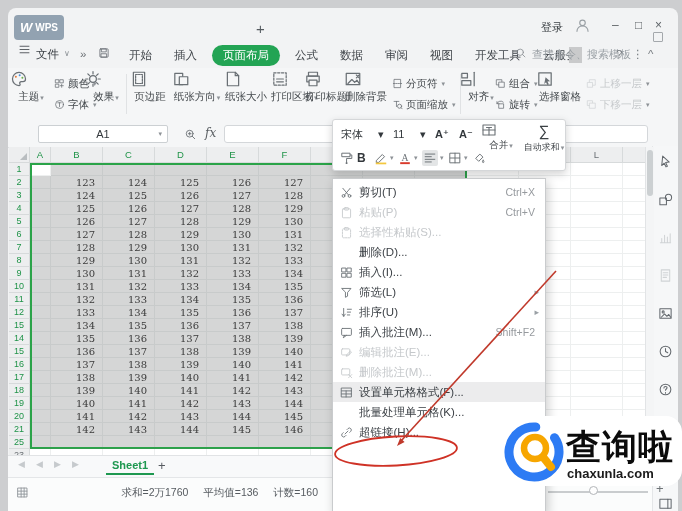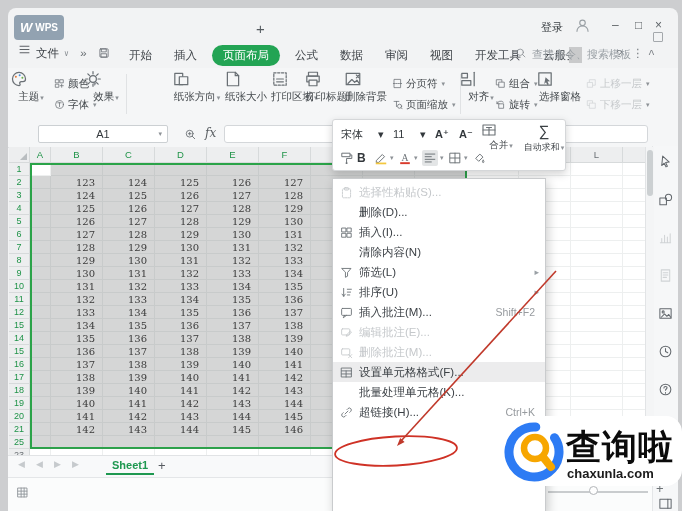--- a/index.html
+++ b/index.html
@@ -12,21 +12,21 @@
   .doctab{position:absolute;left:58px;top:7px;width:178px;height:27px;background:#fbfcfc;border:1px solid #e3e5e6;border-bottom:none;border-radius:7px 7px 0 0;display:flex;align-items:center;padding:0 8px;box-sizing:border-box;gap:6px;}
   .doctab .ttl{font-size:11px;color:#3e4347;flex:1;white-space:nowrap;overflow:hidden;}
   .dot{width:5px;height:5px;border-radius:50%;background:#ff8a00;}
   .newtab{position:absolute;left:248px;top:12px;font-size:15px;color:#565b60;}
   .login{position:absolute;left:533px;top:12px;font-size:11px;color:#3c4145;}
   .avatar{position:absolute;left:566px;top:9px;}
   .winbtn{position:absolute;top:10px;font-size:12px;color:#5f6468;}
   .minitab{position:absolute;left:645px;top:24px;width:8px;height:8px;border:1px solid #a4a8ac;border-radius:1px;}
   
   .mbar{position:absolute;left:0;top:34px;width:670px;height:26px;}
-  .mitem{position:absolute;top:0;height:24px;line-height:24px;font-size:11.5px;color:#3d4247;font-family:Liberation Mono, monospace;}
+  .mitem{position:absolute;top:0;height:24px;line-height:24px;font-size:11.5px;color:#3d4247;}
   #menu-tabs{position:absolute;left:110px;top:1px;height:24px;display:flex;align-items:center;}
   .mtab{position:relative;padding:0 11px;height:24px;line-height:24px;font-size:11.5px;color:#3d4247;white-space:nowrap;}
   .mtab.act{background:#23a454;color:#fff;border-radius:11px;height:21px;line-height:21px;margin:0 4px;}
   .mtab.obscured::after{content:"";position:absolute;right:7px;top:4px;width:13px;height:16px;background:#c9cacb;}
   .srch{position:absolute;left:524px;top:0;height:24px;line-height:24px;font-size:11px;color:#9aa0a5;white-space:nowrap;}
   
   .ribbon{position:absolute;left:0;top:60px;width:670px;height:54px;background:#f5f6f7;border-bottom:1px solid #e3e5e7;}
   .rb{position:absolute;top:2px;height:50px;text-align:center;}
   .rb .ric{margin:3px auto 0;}
   .rl{display:block;font-size:10.5px;color:#44494d;white-space:nowrap;margin-top:2px;}
@@ -180,20 +180,27 @@
           <span class="dd">▾</span>
       </div>
       <div class="rb" style="left:76px;width:44px;">
         <span class="ric"><svg width="18" height="18" viewBox="0 0 16 16" style="display:block" fill="none" stroke="#6a7075" stroke-width="1.1" stroke-linecap="round" stroke-linejoin="round">
               <circle cx="8" cy="8" r="3"></circle>
               <path d="M8 1.5v2M8 12.5v2M1.5 8h2M12.5 8h2M3.4 3.4l1.4 1.4M11.2 11.2l1.4 1.4M12.6 3.4l-1.4 1.4M4.8 11.2l-1.4 1.4"></path>
             </svg></span>
         <span class="rl"><span>效果</span><span class="dd">▾</span></span>
       </div>
       <div class="rdiv" style="left:118px;"></div>
+      <div class="rb" style="left:122px;width:40px;">
+        <span class="ric"><svg width="18" height="18" viewBox="0 0 16 16" style="display:block" fill="none" stroke="#6a7075" stroke-width="1.1" stroke-linecap="round" stroke-linejoin="round">
+              <rect x="3" y="2" width="10" height="12"></rect>
+              <rect x="5" y="4" width="6" height="8" stroke-dasharray="1.5 1"></rect>
+            </svg></span>
+        <span class="rl"><span>页边距</span></span>
+      </div>
       <div class="rb" style="left:164px;width:50px;">
         <span class="ric"><svg width="18" height="18" viewBox="0 0 16 16" style="display:block" fill="none" stroke="#6a7075" stroke-width="1.1" stroke-linecap="round" stroke-linejoin="round">
               <rect x="2.5" y="3" width="7" height="10"></rect>
               <rect x="6.5" y="6" width="7.5" height="7" fill="#f5f6f7"></rect>
             </svg></span>
         <span class="rl"><span>纸张方向</span><span class="dd">▾</span></span>
       </div>
       <div class="rb" style="left:216px;width:44px;">
         <span class="ric"><svg width="18" height="18" viewBox="0 0 16 16" style="display:block" fill="none" stroke="#6a7075" stroke-width="1.1" stroke-linecap="round" stroke-linejoin="round">
               <path d="M3 2h7l3 3v9H3z"></path>
@@ -781,20 +788,25 @@
       <span class="saddtab">+</span>
     </div>
 
     <div class="sbar">
       <span style="position:absolute;left:8px;top:8px;">
           <svg width="13" height="13" viewBox="0 0 16 16" style="display:block" fill="none" stroke="#8f9499" stroke-width="1.1" stroke-linecap="round" stroke-linejoin="round">
             <rect x="2.5" y="2.5" width="11" height="11"></rect>
             <path d="M2.5 6.3h11M2.5 10h11M6.3 2.5v11M10 2.5v11"></path>
           </svg>
         </span>
+      <div class="stats">
+        <span>求和=2万1760</span>
+        <span>平均值=136</span>
+        <span>计数=160</span>
+      </div>
     </div>
     <div class="zoomline"></div>
     <div class="zoomknob"></div>
     <div class="zoomplus">+</div>
   </div>
 
   <div id="popup">
     <span class="p1" style="left:8px;">宋体</span>
     <span class="p1 dd" style="left:44px;">▾</span>
     <span class="p1" style="left:60px;">11</span>
@@ -861,20 +873,41 @@
         <span class="pico">
           <svg width="14" height="14" viewBox="0 0 16 16" style="display:block" fill="none" stroke="#6a7075" stroke-width="1.1" stroke-linecap="round" stroke-linejoin="round">
             <path d="M4.5 8L9 3.5l3.5 3.5L8 11.5z"></path>
             <path d="M13 10.5c.9 1.2.9 2.7-.2 2.7-1.2 0-1.1-1.5-.2-2.7z"></path>
           </svg>
         </span>
       </span>
   </div>
 
   <div id="cmenu">
+      <div class="mi">
+        <span class="mic">
+          <svg width="13" height="13" viewBox="0 0 16 16" style="display:block" fill="none" stroke="#6a7075" stroke-width="1.1" stroke-linecap="round" stroke-linejoin="round">
+            <circle cx="4.3" cy="12.2" r="1.7"></circle>
+            <circle cx="11.7" cy="12.2" r="1.7"></circle>
+            <path d="M5.6 11L12.5 2.8M10.4 11L3.5 2.8"></path>
+          </svg>
+        </span>
+        <span class="mlb">剪切(T)</span>
+        <span class="msc">Ctrl+X</span>
+      </div>
+      <div class="mi dis">
+        <span class="mic">
+          <svg width="13" height="13" viewBox="0 0 16 16" style="display:block" fill="none" stroke="#c7cacc" stroke-width="1.1" stroke-linecap="round" stroke-linejoin="round">
+            <rect x="3" y="3.5" width="10" height="11" rx="1"></rect>
+            <rect x="5.5" y="2" width="5" height="3" rx="0.8"></rect>
+          </svg>
+        </span>
+        <span class="mlb">粘贴(P)</span>
+        <span class="msc">Ctrl+V</span>
+      </div>
       <div class="mi dis">
         <span class="mic">
           <svg width="13" height="13" viewBox="0 0 16 16" style="display:block" fill="none" stroke="#c7cacc" stroke-width="1.1" stroke-linecap="round" stroke-linejoin="round">
             <rect x="3" y="3.5" width="10" height="11" rx="1" stroke-dasharray="2 1.3"></rect>
             <rect x="5.5" y="2" width="5" height="3" rx="0.8"></rect>
           </svg>
         </span>
         <span class="mlb">选择性粘贴(S)...</span>
       </div>
       <div class="mi">
@@ -884,24 +917,20 @@
       <div class="mi">
         <span class="mic">
           <svg width="13" height="13" viewBox="0 0 16 16" style="display:block" fill="none" stroke="#6a7075" stroke-width="1.1" stroke-linecap="round" stroke-linejoin="round">
             <rect x="2.5" y="2.5" width="4.8" height="4.8"></rect>
             <rect x="9" y="2.5" width="4.8" height="4.8"></rect>
             <rect x="2.5" y="9" width="4.8" height="4.8"></rect>
             <rect x="9" y="9" width="4.8" height="4.8"></rect>
           </svg>
         </span>
         <span class="mlb">插入(I)...</span>
-      </div>
-      <div class="mi">
-        <span class="mic"></span>
-        <span class="mlb">清除内容(N)</span>
       </div>
       <div class="mi">
         <span class="mic">
           <svg width="13" height="13" viewBox="0 0 16 16" style="display:block" fill="none" stroke="#6a7075" stroke-width="1.1" stroke-linecap="round" stroke-linejoin="round">
             <path d="M2.5 3h11l-4.2 5v4.5l-2.6 1.4V8z"></path>
           </svg>
         </span>
         <span class="mlb">筛选(L)</span>
         <span class="msa">▸</span>
       </div>

